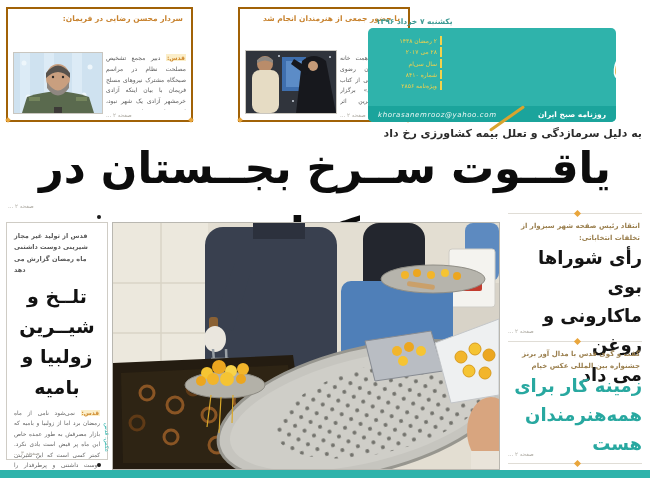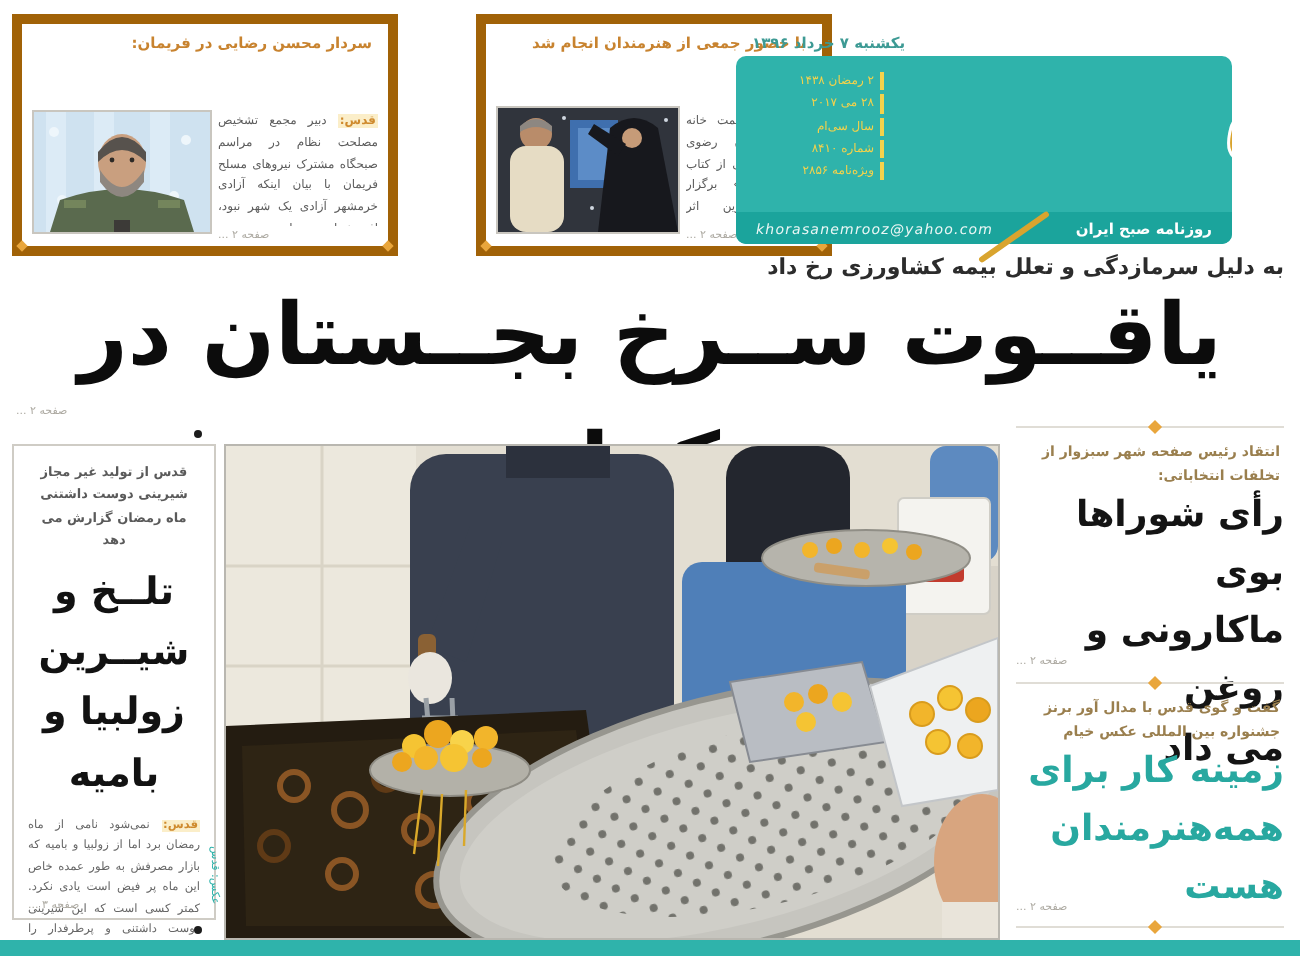--- a/index.html
+++ b/index.html
@@ -1,19 +1,19 @@
 <!DOCTYPE html>
 <html lang="fa" dir="rtl"><head>
 <meta charset="utf-8">
 <style>
   html,body{margin:0;padding:0;background:#fff;}
   .page{position:relative;width:650px;height:478px;background:#ffffff;overflow:hidden;
         direction:rtl;font-family:"DejaVu Sans",sans-serif;}
   .abs{position:absolute;}
-  .box{position:absolute;background:#fff;border:5px solid #a16207;}
+  .box{position:absolute;background:#fff;border:2px solid #a16207;}
   
   .kick-orange{font-size:7.5px;font-weight:bold;color:#c8832f;text-align:right;padding:5px 8px 1px;line-height:1.4;}
   .top-head{font-size:11px;font-weight:bold;color:#161616;text-align:right;padding:1px 8px 0;line-height:1.35;}
   .top-body{position:absolute;top:44px;bottom:10px;font-size:6px;color:#5d5d5d;text-align:justify;
             line-height:1.8;overflow:hidden;}
   .top-photo{position:absolute;bottom:6px;left:5px;border:1px solid #c9c6bf;background:#dfe8ee;overflow:hidden;}
   .lead-word{color:#cf8a2d;font-weight:bold;background:#fbeec9;padding:0 1px;}
   .pref{font-size:5.5px;color:#adaaa2;}
   
   .mast{position:absolute;left:368px;top:0;width:248px;height:122px;}
@@ -27,21 +27,21 @@
   .mast-email{position:absolute;left:10px;bottom:3px;font-size:7px;color:#ecf7f5;direction:ltr;letter-spacing:.6px;font-style:italic;}
   .mast-tag{position:absolute;right:10px;bottom:3px;font-size:7.5px;font-weight:bold;color:#ffffff;}
   .swoosh{position:absolute;right:88px;bottom:2px;width:42px;height:3px;background:#d9a42e;
           transform:rotate(-35deg);border-radius:2px;}
   
   .lead-kick{position:absolute;top:127px;right:8px;font-size:11px;font-weight:bold;color:#2c2c2c;}
   .lead-head{position:absolute;top:136px;left:0;right:0;text-align:center;font-size:43px;
              font-weight:bold;color:#0c0c0c;line-height:1.5;}
   
   .boxL{position:absolute;left:6px;top:222px;width:100px;height:236px;border:1px solid #cfccc5;background:#fff;}
-  .kickL{font-size:6.5px;font-weight:bold;color:#5a5a5a;text-align:center;padding:8px 7px 4px;line-height:1.75;}
+  .kickL{font-size:6.5px;font-weight:bold;color:#5a5a5a;text-align:left;padding:8px 7px 4px;line-height:1.75;}
   .headL{font-size:19px;font-weight:bold;color:#121212;text-align:center;line-height:1.6;white-space:pre-line;}
   .bodyL{padding:6px 7px 0;font-size:5.8px;color:#666;text-align:justify;line-height:1.8;}
   
   .kickR{position:absolute;right:10px;width:132px;font-size:7px;font-weight:bold;color:#9a7f4e;
          text-align:right;line-height:1.7;}
   .headR{position:absolute;right:8px;width:138px;font-size:18px;font-weight:bold;text-align:right;
          line-height:1.62;white-space:pre-line;}
   .sep{position:absolute;left:508px;right:8px;height:1px;background:#e0ddd6;}
   .diamond{position:absolute;left:50%;top:-2px;width:5px;height:5px;background:#e9a63c;transform:rotate(45deg);}
   .corner-dot{position:absolute;width:4px;height:4px;background:#e9a63c;transform:rotate(45deg);}

